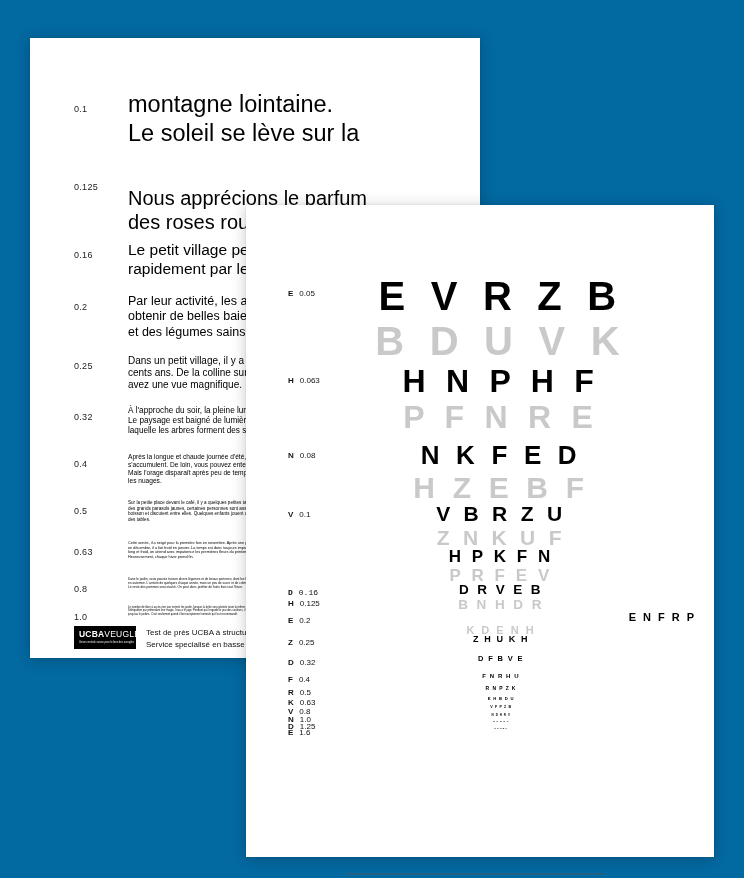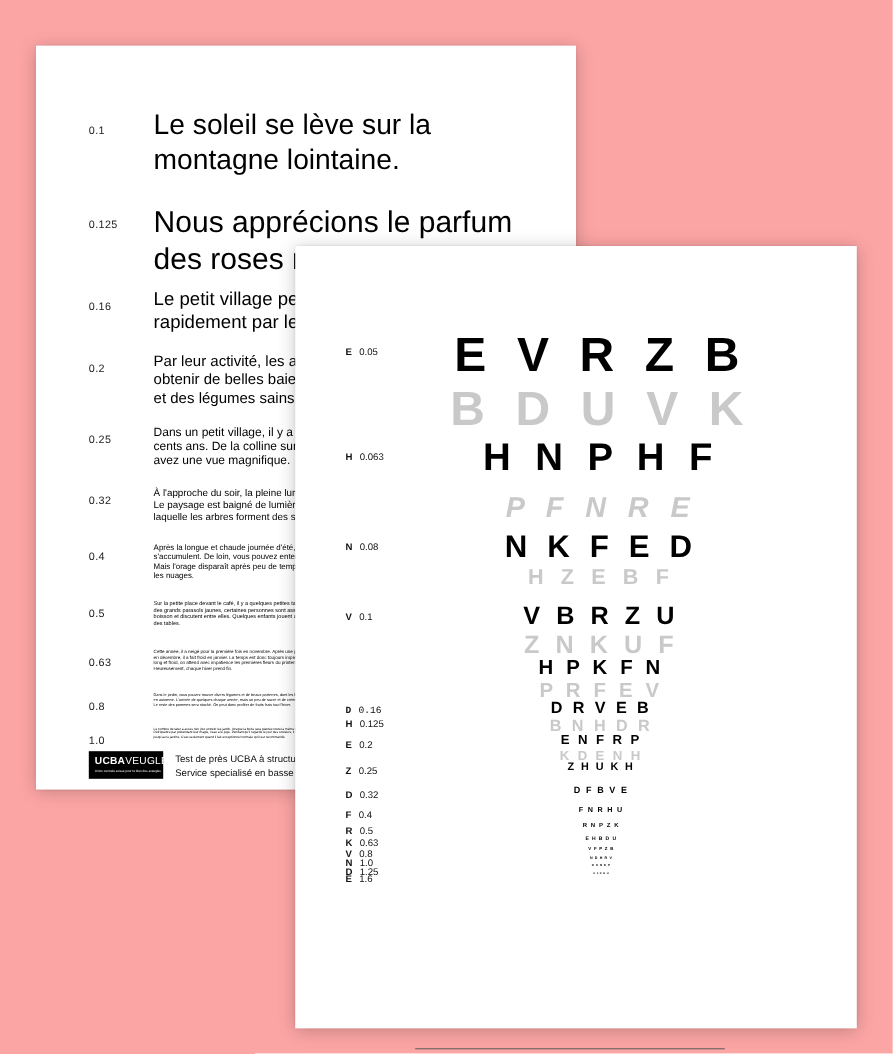--- a/index.html
+++ b/index.html
@@ -10,21 +10,21 @@
     height: 878px;
     font-family: "Liberation Sans", sans-serif;
     -webkit-font-smoothing: antialiased;
   }
 
   #stage {
     position: relative;
     width: 744px;
     height: 878px;
     overflow: hidden;
-    background: #fca5a5;
+    background: #0369a1;
   }
 
   
   .card {
     position: absolute;
     background: #ffffff;
     box-shadow: 0 2px 14px rgba(0,0,0,0.22), 0 0 2px rgba(0,0,0,0.10);
   }
 
   #card-text {
@@ -151,27 +151,27 @@
 </head>
 <body>
 
 <div id="stage">
 
   <div class="card" id="card-text">
     <div id="reading-rows">
         <div class="read-row" style="top: 52px;">
           <div class="read-size" style="top: 14.1px;">0.1</div>
           <div class="read-text" style="font-size: 23.5px;">
+            <div>montagne lointaine.</div>
             <div>Le soleil se lève sur la</div>
-            <div>montagne lointaine.</div>
           </div>
         </div>
         <div class="read-row" style="top: 132px;">
           <div class="read-size" style="top: 11.7px;">0.125</div>
-          <div class="read-text" style="font-size: 25px;">
+          <div class="read-text" style="font-size: 20px; margin-top: 16px;">
             <div>Nous apprécions le parfum</div>
             <div>des roses rouges et jaunes.</div>
           </div>
         </div>
         <div class="read-row" style="top: 203px;">
           <div class="read-size" style="top: 9.3px;">0.16</div>
           <div class="read-text" style="font-size: 15.5px;">
             <div>Le petit village peut être atteint</div>
             <div>rapidement par le train.</div>
           </div>
@@ -263,28 +263,28 @@
           <div class="let-meta" style="top: 14px;"><b>E</b><span>0.05</span></div>
           <div class="let-center">
             <div class="let-main" style="font-size: 40px; letter-spacing: 7.2px; line-height: 1.05;">E V R Z B</div>
             <div class="let-ghost" style="font-size: 40px; letter-spacing: 7.2px; line-height: 1.05; margin-top: 3.2px;">B D U V K</div>
           </div>
         </div>
         <div class="let-row" style="top: 160px;">
           <div class="let-meta" style="top: 11.2px;"><b>H</b><span>0.063</span></div>
           <div class="let-center">
             <div class="let-main" style="font-size: 32px; letter-spacing: 5.76px; line-height: 1.05;">H N P H F</div>
-            <div class="let-ghost" style="font-size: 24px; letter-spacing: 5.76px; line-height: 1.05; margin-top: 12px; font-style: italic;">P F N R E</div>
+            <div class="let-ghost" style="font-size: 32px; letter-spacing: 5.76px; line-height: 1.05; margin-top: 2px;">P F N R E</div>
           </div>
         </div>
         <div class="let-row" style="top: 237px;">
           <div class="let-meta" style="top: 9.1px;"><b>N</b><span>0.08</span></div>
           <div class="let-center">
             <div class="let-main" style="font-size: 26px; letter-spacing: 4.68px; line-height: 1.05; text-align: center;">N K F E D</div>
-            <div class="let-ghost" style="font-size: 18px; letter-spacing: 4.68px; line-height: 1.05; margin-top: 2.4px; text-align: center;">H Z E B F</div>
+            <div class="let-ghost" style="font-size: 30px; letter-spacing: 4.68px; line-height: 1.05; margin-top: 2.4px; text-align: center;">H Z E B F</div>
           </div>
         </div>
         <div class="let-row" style="top: 298px;">
           <div class="let-meta" style="top: 7.35px;"><b>V</b><span>0.1</span></div>
           <div class="let-center">
             <div class="let-main" style="font-size: 21px; letter-spacing: 3.78px; line-height: 1.05;">V B R Z U</div>
             <div class="let-ghost" style="font-size: 21px; letter-spacing: 3.78px; line-height: 1.05; margin-top: 2px;">Z N K U F</div>
           </div>
         </div>
         <div class="let-row" style="top: 343px;">
@@ -297,21 +297,21 @@
         <div class="let-row" style="top: 378px;">
           <div class="let-meta" style="top: 4.725px; font-family: Liberation Mono, monospace;"><b>D</b><span>0.16</span></div>
           <div class="let-center">
             <div class="let-main" style="font-size: 13.5px; letter-spacing: 2.43px; line-height: 1.05;">D R V E B</div>
             <div class="let-ghost" style="font-size: 13.5px; letter-spacing: 2.43px; line-height: 1.05; margin-top: 1.2px;">B N H D R</div>
           </div>
         </div>
         <div class="let-row" style="top: 407px;">
           <div class="let-meta" style="top: 3.85px;"><b>E</b><span>0.2</span></div>
           <div class="let-center">
-            <div class="let-main" style="font-size: 11px; letter-spacing: 1.98px; line-height: 1.05;">E N F R P</div>
+            <div class="let-main" style="font-size: 11px; letter-spacing: 1.98px; line-height: 1.05; text-align: right;">E N F R P</div>
             <div class="let-ghost" style="font-size: 11px; letter-spacing: 1.98px; line-height: 1.05; margin-top: 1.2px; text-align: center;">K D E N H</div>
           </div>
         </div>
         <div class="let-row" style="top: 430px;">
           <div class="let-meta" style="top: 3.15px;"><b>Z</b><span>0.25</span></div>
           <div class="let-center">
             <div class="let-main" style="font-size: 9px; letter-spacing: 1.62px; line-height: 1.05;">Z H U K H</div>
           </div>
         </div>
         <div class="let-row" style="top: 450px;">

